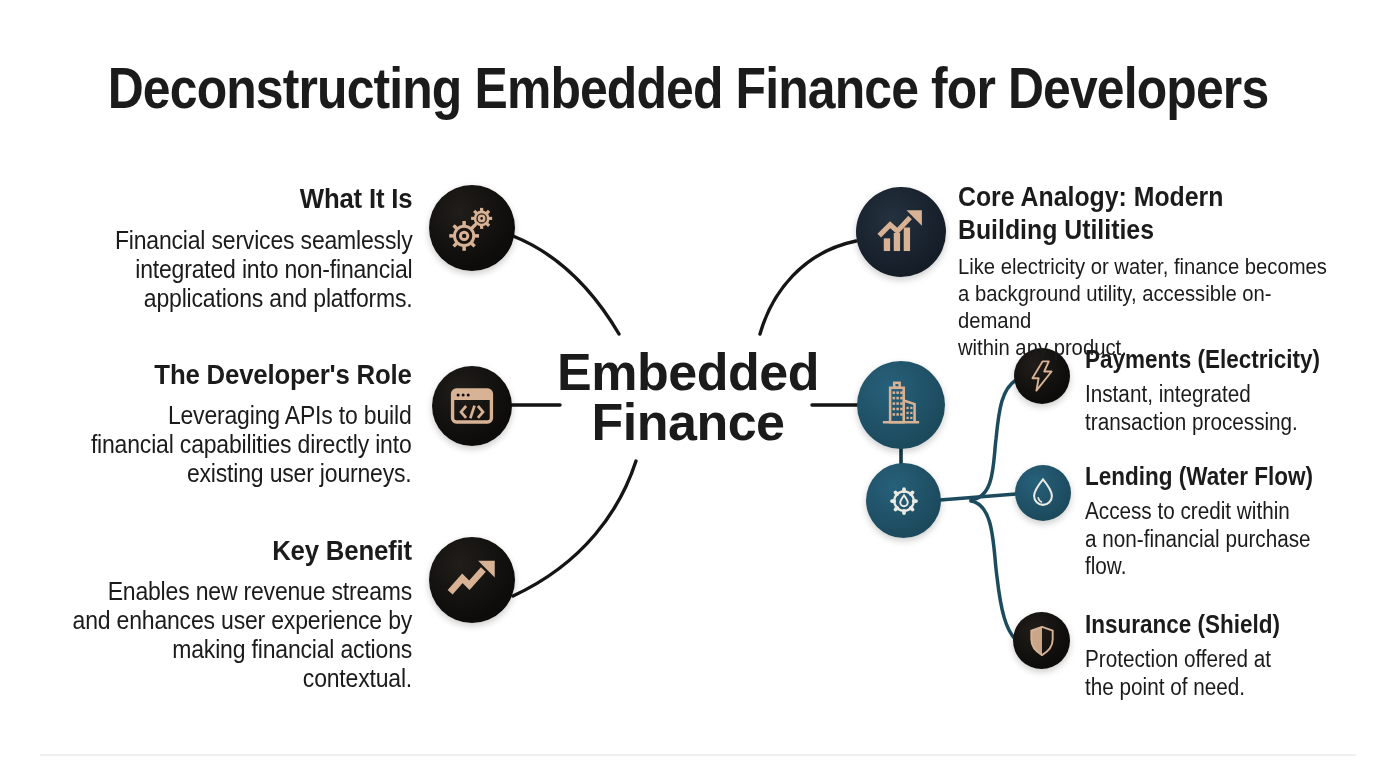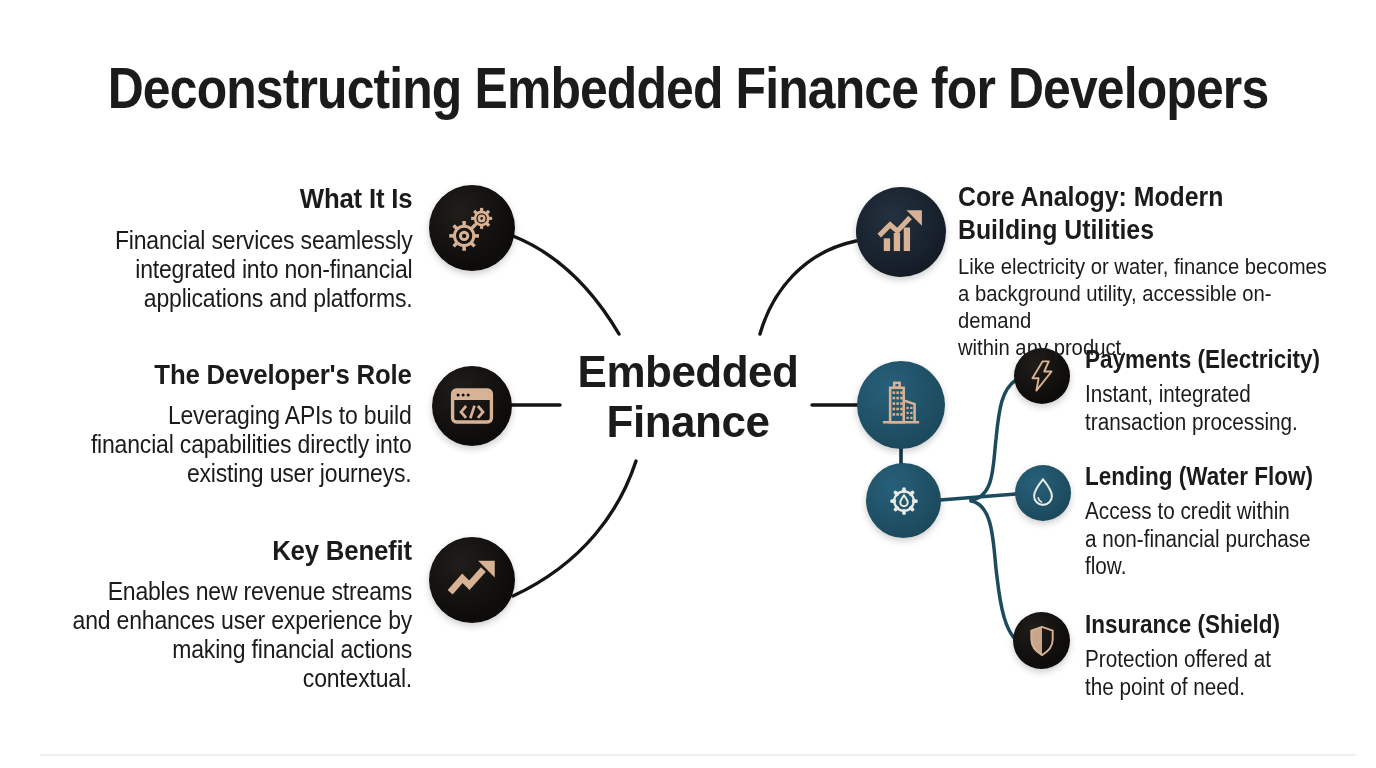--- a/index.html
+++ b/index.html
@@ -20,21 +20,21 @@
     font-size:58px;font-weight:700;letter-spacing:-1px;
     transform:scaleX(.86);transform-origin:center top;white-space:nowrap;
   }
 
   .ls{right:964px;text-align:right;}
   .ls-head{font-size:28px;font-weight:700;line-height:34px;letter-spacing:-.2px;}
   .ls-body{font-size:25px;line-height:29px;letter-spacing:-.2px;}
 
   .center-node{
     left:508px;top:347px;width:360px;text-align:center;
-    font-size:44px;font-weight:700;line-height:50px;letter-spacing:-.5px;
+    font-size:52px;font-weight:700;line-height:50px;letter-spacing:-.5px;
   }
 
   .rs{left:958px;text-align:left;}
   .rs-head{font-size:27px;font-weight:700;line-height:33px;}
   .rs-body{font-size:22px;line-height:27px;}
 
   .sub{left:1085px;text-align:left;}
   .sub-head{font-size:25px;font-weight:700;line-height:30px;transform:scaleX(.9);transform-origin:left top;}
   .sub-body{font-size:23px;line-height:27.5px;transform:scaleX(.9);transform-origin:left top;}
 

